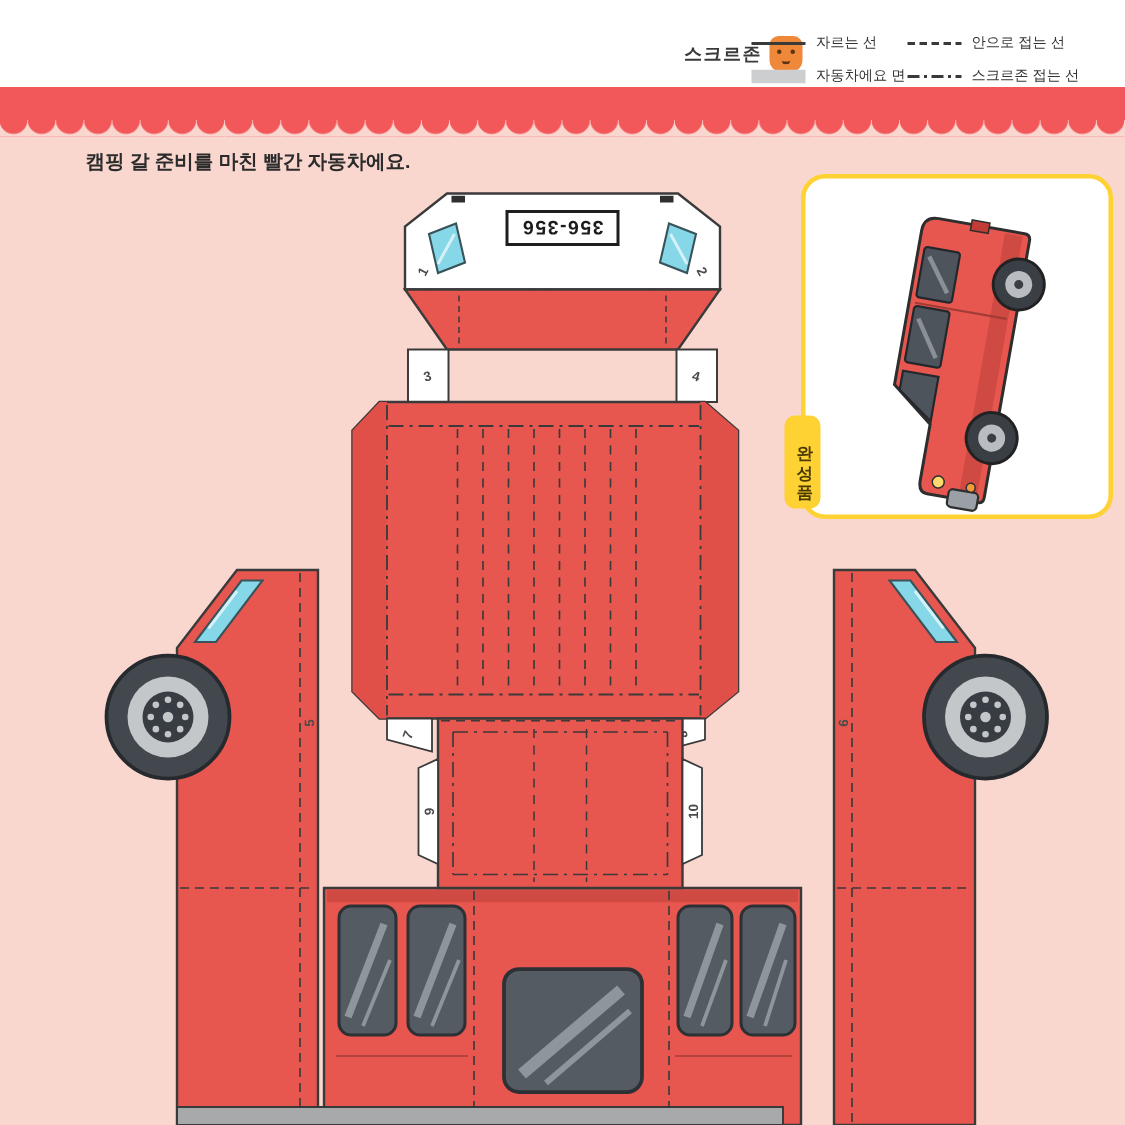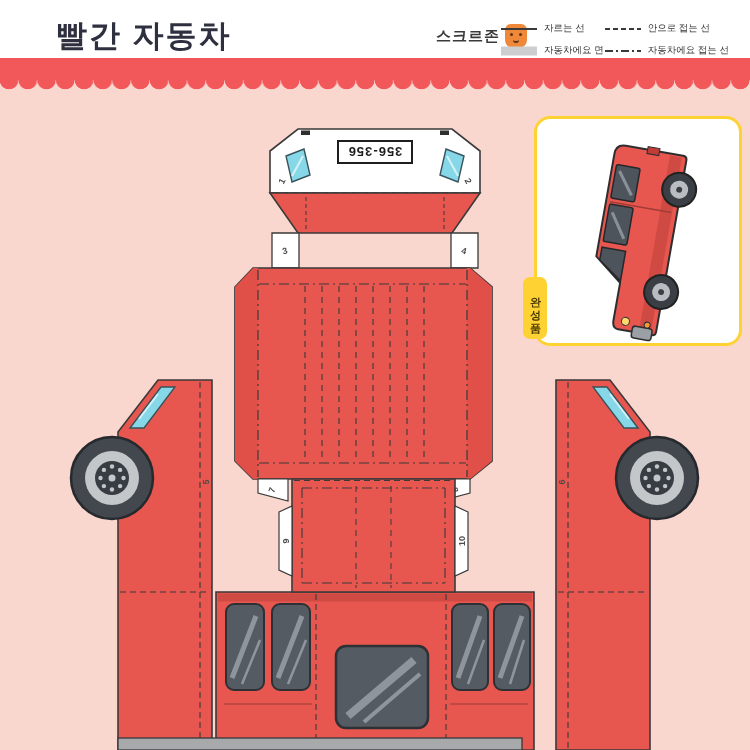--- a/index.html
+++ b/index.html
@@ -4,21 +4,21 @@
 <style>
   * { margin:0; padding:0; box-sizing:border-box; }
   html,body { width:750px; height:750px; }
   body { position:relative; background:#f9d7cf; font-family:"Liberation Sans", sans-serif; overflow:hidden; }
   .page { position:absolute; inset:0; width:750px; height:750px; }
 
   
   .header { position:absolute; top:0; left:0; width:750px; height:58px; background:#ffffff; z-index:2; }
   .title { position:absolute; left:56px; top:15px; font-size:31px; font-weight:800; color:#2e3040; letter-spacing:2px; }
   .brand { position:absolute; left:436px; top:24px; display:flex; align-items:center; gap:5px; }
-  .brand-text { font-size:15px; font-weight:800; color:#3a3a3a; letter-spacing:1px; }
+  .brand-text { font-size:12px; font-weight:800; color:#3a3a3a; letter-spacing:1px;margin-left:20px; }
   .mascot { position:relative; width:22px; height:24px; background:#f0883a; border-radius:6px 6px 8px 8px; display:inline-block; }
   .mascot::before { content:""; position:absolute; left:5px; top:9px; width:3px; height:3px; background:#5b3413; border-radius:50%; box-shadow:9px 0 0 #5b3413; }
   .mascot::after { content:""; position:absolute; left:8px; top:13px; width:6px; height:4px; border-bottom:2px solid #5b3413; border-radius:50%; }
 
   .legend { position:absolute; left:500px; top:22px; display:grid; grid-template-columns:auto auto; gap:9px 0; z-index:3; }
   .legend-item { display:flex; align-items:center; gap:6px; }
   .legend-label { font-size:9.5px; color:#333; white-space:nowrap; }
 
   .band { position:absolute; top:58px; left:0; width:750px; height:22px; background:#f2575a; z-index:2; }
   .band::after { content:""; position:absolute; top:22px; left:0; width:750px; height:11px;
@@ -186,21 +186,20 @@
           <line x1="391" y1="486" x2="391" y2="588"></line>
       </g>
       <polygon points="279,512 292,506 292,576 279,570" fill="#ffffff" stroke="#3a3a3a" stroke-width="1.2"></polygon>
       <text class="tabnum" transform="rotate(-90 286 541)" x="286" y="544">9</text>
       <polygon points="468,512 455,506 455,576 468,570" fill="#ffffff" stroke="#3a3a3a" stroke-width="1.2"></polygon>
       <text class="tabnum" transform="rotate(-90 462 541)" x="462" y="544">10</text>
     </g>
   </svg>
 
   <div class="header">
-    <h1 class="title">빨간 자동차</h1>
     <div class="brand">
       <span class="brand-text">스크르존</span>
       <span class="mascot"></span>
     </div>
     <div class="legend">
       <div class="legend-item">
         <svg width="38" height="10">
             <line x1="1" y1="5" x2="37" y2="5" stroke="#3a3a3a" stroke-width="2"></line>
           </svg>
         <span class="legend-label">자르는 선</span>
@@ -214,27 +213,28 @@
       <div class="legend-item">
         <svg width="38" height="10">
             <rect x="1" y="0.5" width="36" height="9" fill="#cdced0"></rect>
           </svg>
         <span class="legend-label">자동차에요 면</span>
       </div>
       <div class="legend-item">
         <svg width="38" height="10">
             <line x1="1" y1="5" x2="37" y2="5" stroke="#3a3a3a" stroke-width="2" stroke-dasharray="8 3 2 3"></line>
           </svg>
-        <span class="legend-label">자동차에요 접는 선</span>
+        <span class="legend-label">스크르존 접는 선</span>
       </div>
     </div>
   </div>
 
   <div class="band"></div>
 
+  <p class="subtitle">캠핑 갈 준비를 마친 빨간 자동차에요.</p>
 
   <div class="completed">
     <span class="badge">완성품</span>
     <svg width="202" height="224" viewBox="0 0 202 224">
       <g transform="translate(100,114) rotate(-80)">
         <path d="M-98,32 L-98,-2 Q-98,-8 -90,-8 L-52,-8 L-30,-36 L74,-36 Q84,-36 84,-26 L84,32 Q84,36 80,36 L-94,36 Q-98,36 -98,32 Z" fill="#e8574f" stroke="#2e2e2e" stroke-width="2"></path>
         <rect x="-96" y="19" width="178" height="12" fill="#d04a44"></rect>
         <polygon points="-50,-8 -33,-32 -20,-32 -20,-8" fill="#4d545b" stroke="#24282c" stroke-width="1.5"></polygon>
         <rect x="-14" y="-32" width="38" height="24" rx="2" fill="#4d545b" stroke="#24282c" stroke-width="1.5"></rect>
         <rect x="30" y="-32" width="34" height="24" rx="2" fill="#4d545b" stroke="#24282c" stroke-width="1.5"></rect>

